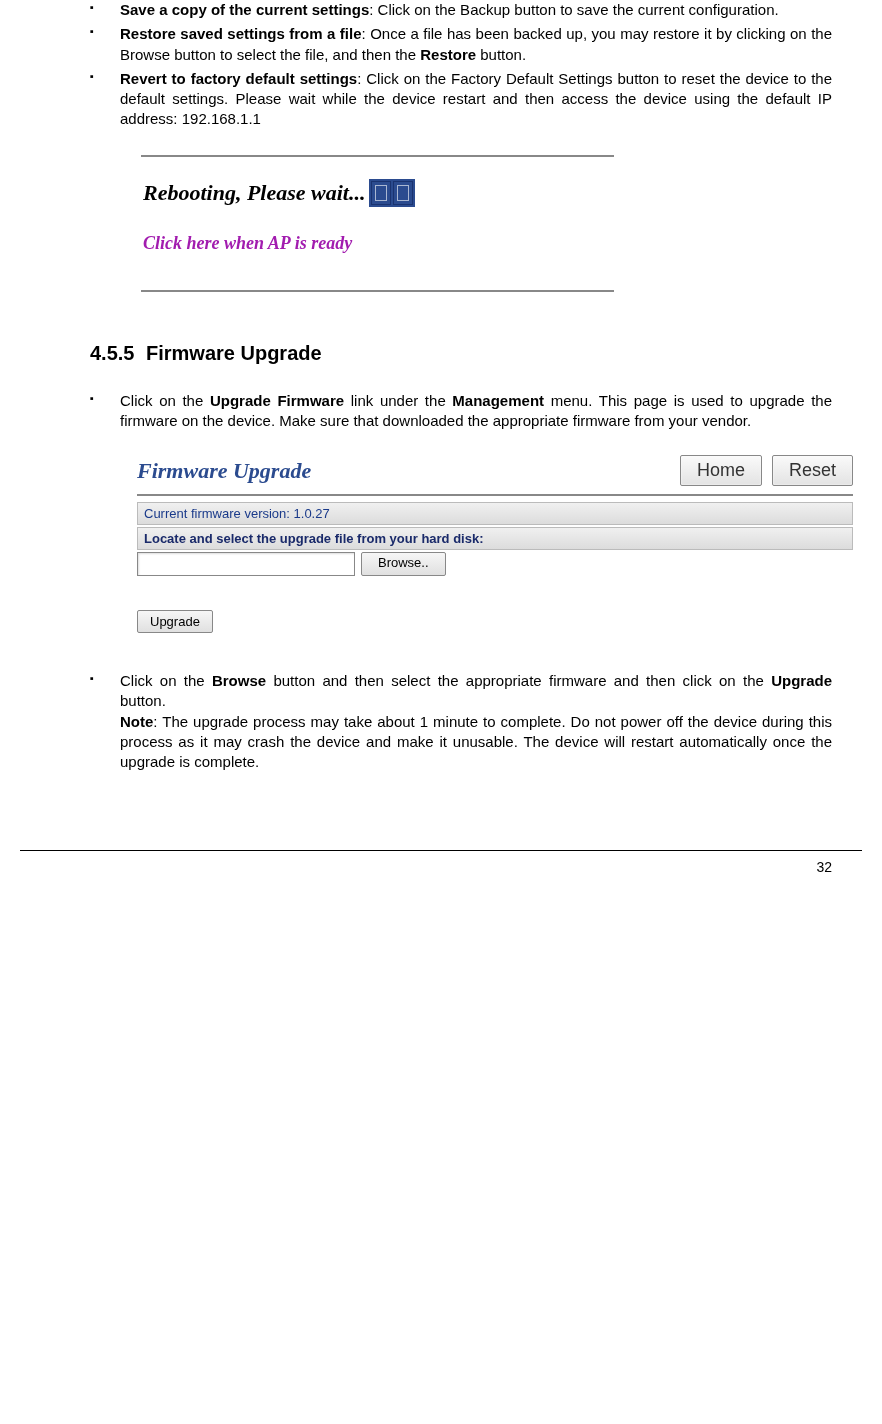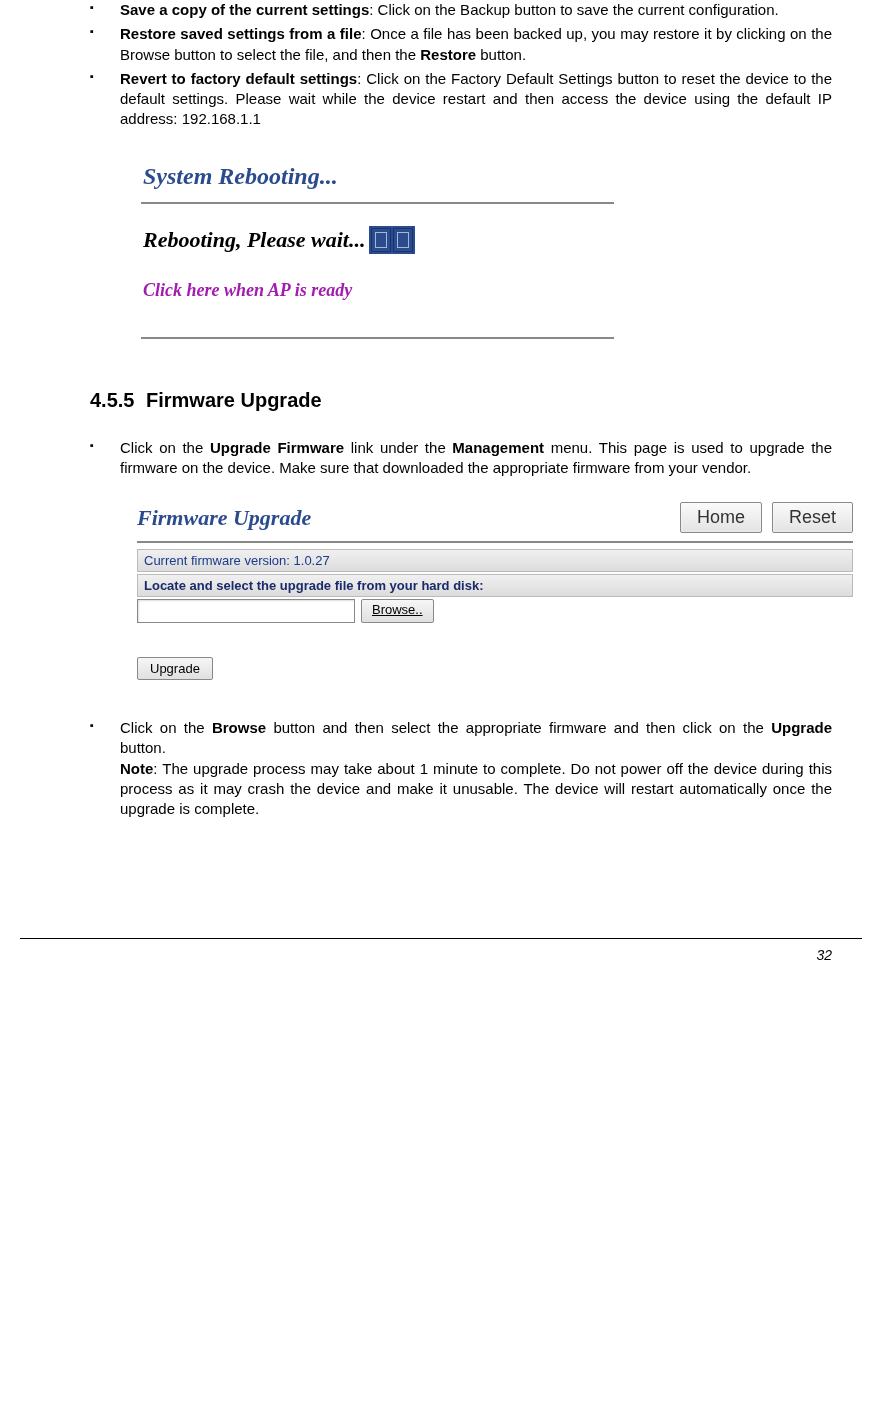--- a/index.html
+++ b/index.html
@@ -163,42 +163,40 @@
       flex: 0 0 216px;
       height: 22px;
       border: 1px solid #888;
       background: #fff;
       box-shadow: inset 1px 1px 2px #ddd;
     }
     .fw-browse {
       background: linear-gradient(#f6f6f6,#e0e0e0);
       border: 1px solid #888;
       border-radius: 2px;
-      padding: 2px 10px;
+      padding: 2px 16px;
       font-size: 13px;
       font-family: Tahoma, sans-serif;
-      text-decoration: underline;
     }
     .fw-upgrade {
       margin: 30px 2px 8px 2px;
       display: inline-block;
       background: linear-gradient(#f6f6f6,#e0e0e0);
       border: 1px solid #888;
       border-radius: 2px;
       padding: 3px 12px;
       font-size: 13px;
       font-family: Tahoma, sans-serif;
     }
     .footer {
       border-top: 1px solid #000;
-      margin-top: 119px;
+      margin-top: 78px;
       text-align: right;
       padding: 8px 30px 20px 0;
       font-size: 14px;
-      font-style: italic;
     }
   </style>
 </head>
 <body>
 
 <div class="page">
 
   <div class="content">
     <ul class="bullets">
       <li>
@@ -206,21 +204,20 @@
       </li>
       <li>
         <span class="bold">Restore saved settings from a file</span><span>: Once a file has been backed up, you may restore it by clicking on the Browse button to select the file, and then the </span><span class="bold">Restore</span><span> button.</span>
       </li>
       <li>
         <span class="bold">Revert to factory default settings</span><span>: Click on the Factory Default Settings button to reset the device to the default settings. Please wait while the device restart and then access the device using the default IP address: 192.168.1.1</span>
       </li>
     </ul>
 
     <div class="reboot-box">
-      <div class="reboot-title">System Rebooting...</div>
       <hr class="reboot-hr">
       <div class="reboot-line2">
         <span class="reboot-wait">Rebooting, Please wait...</span>
         <span class="counter">
           <span class="digit"></span>
             <span class="digit"></span>
         </span>
       </div>
       <div class="reboot-link">Click here when AP is ready</div>
       <hr class="reboot-hr2">

